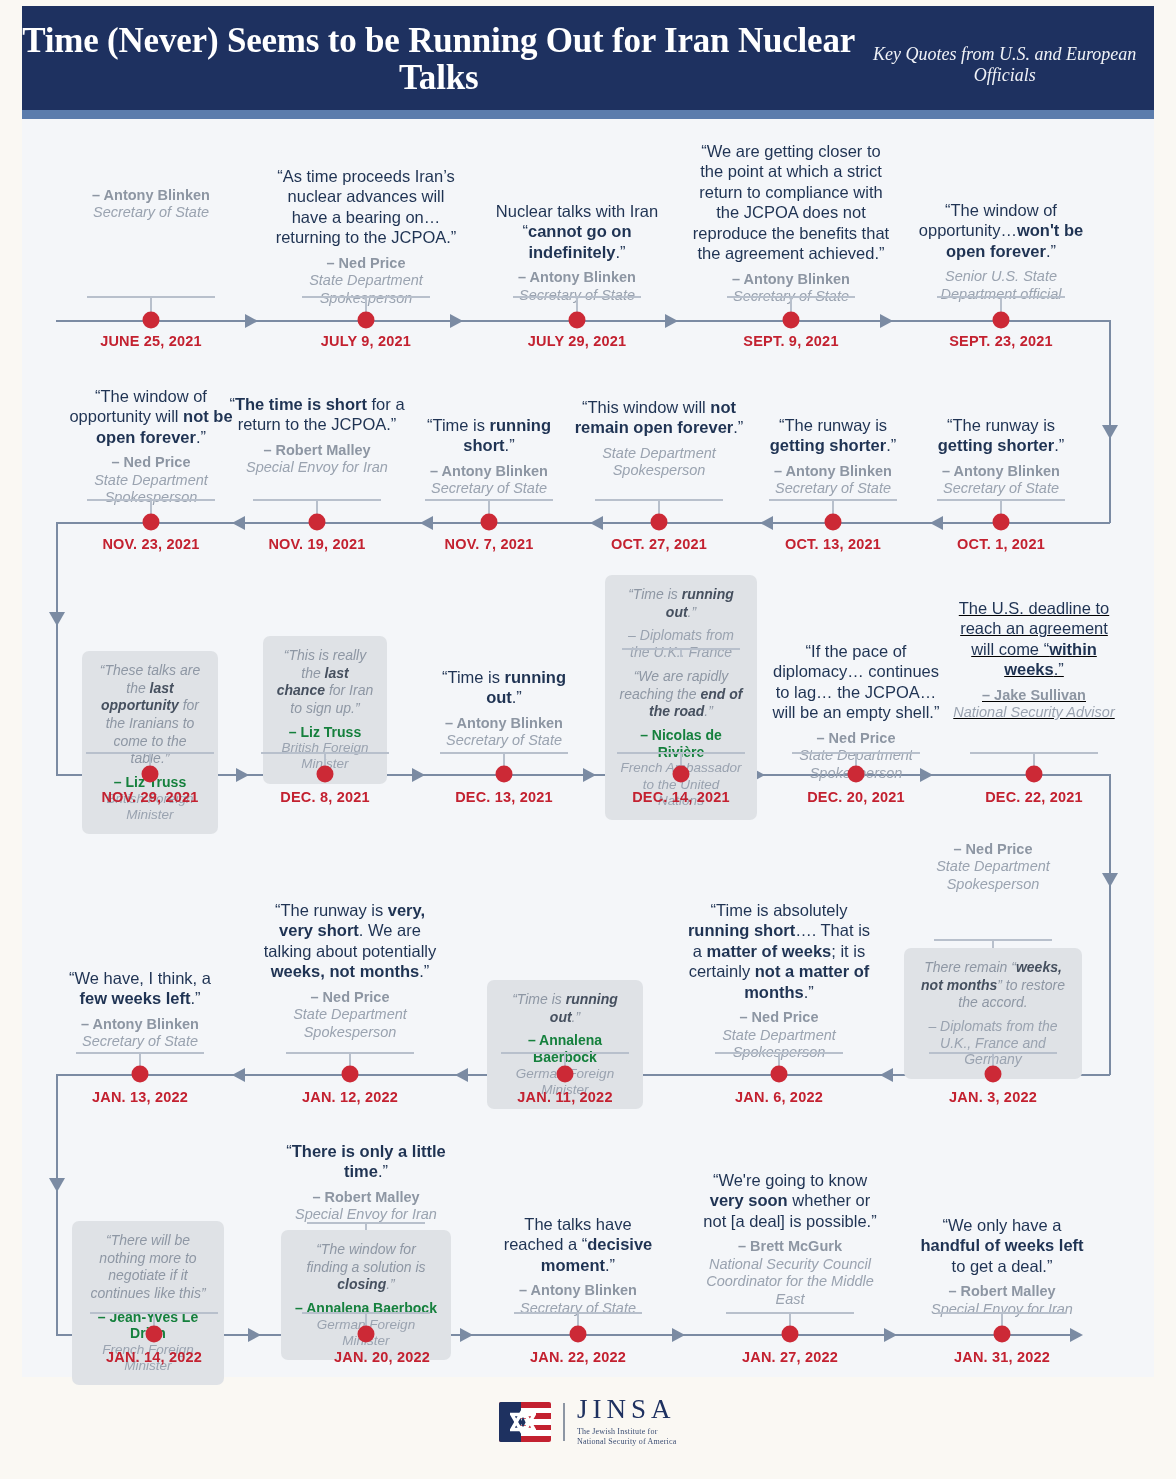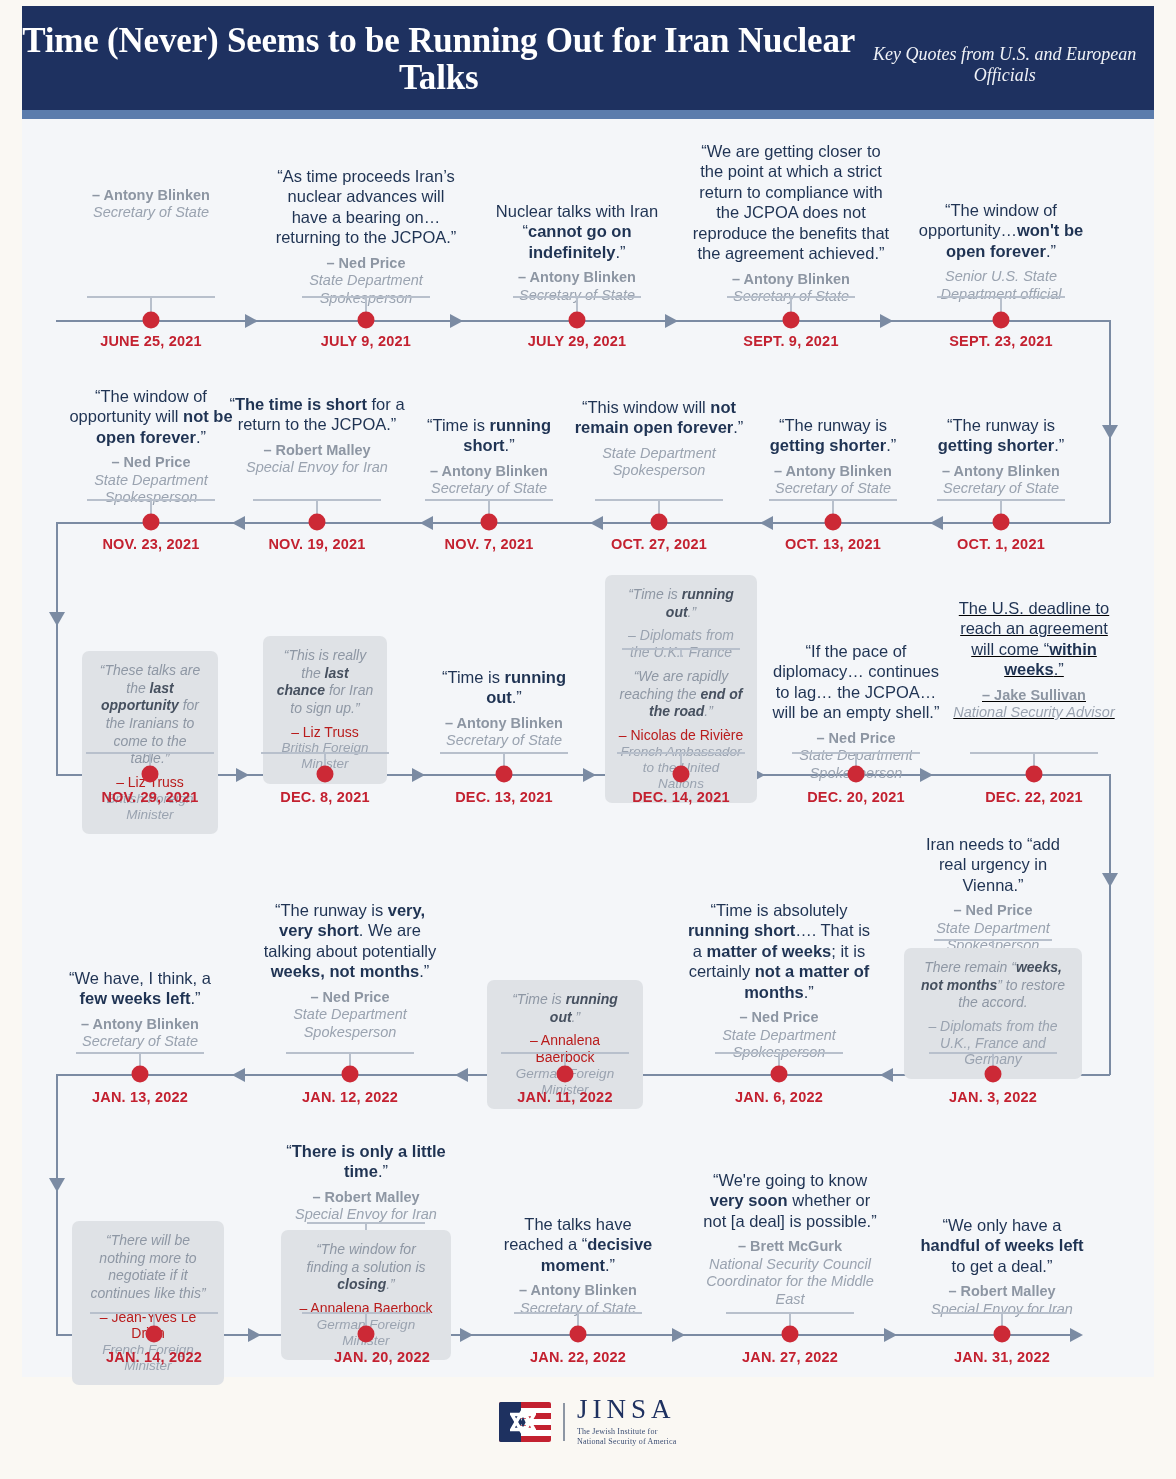--- a/index.html
+++ b/index.html
@@ -145,23 +145,23 @@
   }
   .qbox .q-text {
     font-size: 14px;
     font-style: italic;
     color: #8e97a4;
     line-height: 1.26;
   }
   .qbox .q-text b { font-weight: bold; font-style: italic; color: #46505f; }
   .qbox .q-attr {
     font-size: 14px;
-    font-weight: normal;
+    font-weight: bold;
     font-style: normal;
-    color: #b91c1c;
+    color: #15803d;
     margin-top: 6px;
   }
   .qbox .q-role {
     font-size: 13.5px;
     font-style: italic;
     color: #9aa3b0;
   }
   .qbox.plain .q-attr { color: #9aa3b0; font-weight: normal; font-style: italic; }
   
   .footer {
@@ -477,21 +477,20 @@
     <div class="q-text">“Time is absolutely <b>running short</b>…. That is a <b>matter of weeks</b>; it is certainly <b>not a matter of months</b>.”</div>
     <div class="q-attr">– Ned Price</div>
     <div class="q-role">State Department Spokesperson</div>
   </div>
   <div class="caprule" style="left:779px; top:1052px; width:128px;"></div>
   <div class="stem" style="left:779px; top:1052px; height:22px;"></div>
   <div class="tick-dot" style="left:779px; top:1074px;"></div>
   <div class="date-label" style="left:779px; top:1089px;">JAN. 6, 2022</div>
 
   <div class="quote" style="left:993px; top:834px; width:160px;">
-    <div class="q-text">Iran needs to “add real urgency in Vienna.”</div>
     <div class="q-attr">– Ned Price</div>
     <div class="q-role">State Department Spokesperson</div>
   </div>
   <div class="caprule" style="left:993px; top:939px; width:118px;"></div>
   <div class="stem" style="left:993px; top:939px; height:10px;"></div>
   <div class="qbox plain" style="left:993px; top:948px; width:178px;">
     <div class="q-text">There remain “<b>weeks, not months</b>” to restore the accord.</div>
     <div class="q-attr">– Diplomats from the U.K., France and Germany</div>
   </div>
   <div class="caprule" style="left:993px; top:1052px; width:128px;"></div>

